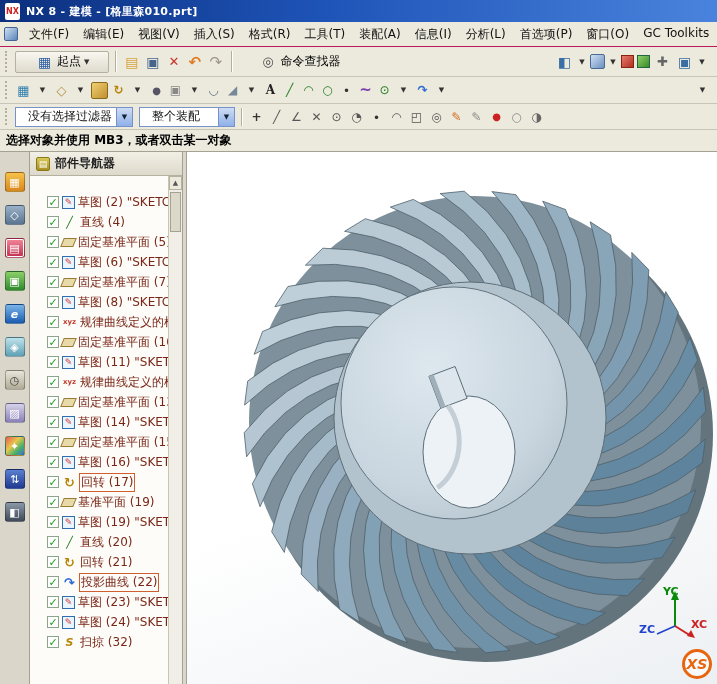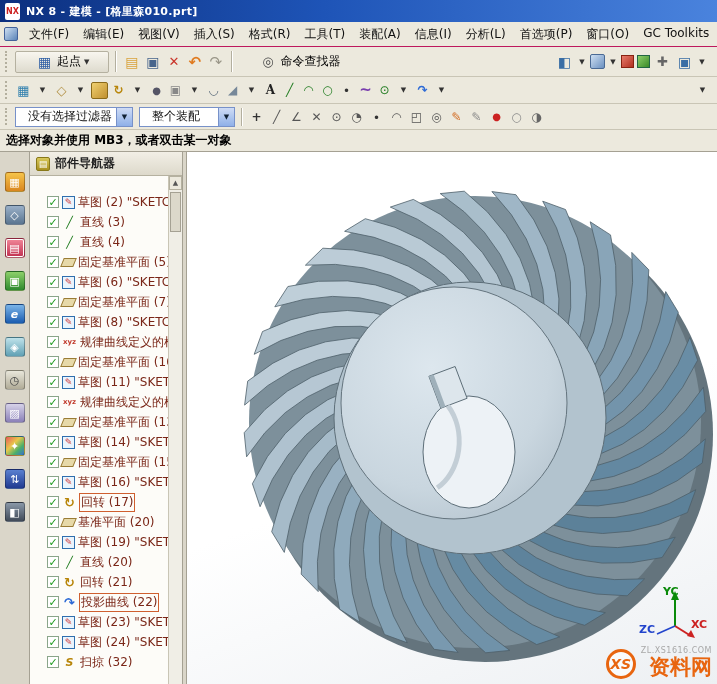--- a/index.html
+++ b/index.html
@@ -310,25 +310,20 @@
       </div>
       <div class="pn-body" data-name="part-navigator-body">
         <div class="pn-tree" data-name="part-navigator-tree">
 
             <div class="pn-row" data-name="feature-row">
               <span class="chk checked" data-name="feature-checkbox"></span>
               <span class="fi sketch-feature-icon" data-name="sketch-feature-icon"></span>
               <span class="lbl" data-name="feature-label">草图 (2) "SKETCH_</span>
             </div>
 
-            <div class="pn-row" data-name="feature-row">
-              <span class="chk checked" data-name="feature-checkbox"></span>
-              <span class="fi line-feature-icon" data-name="line-feature-icon"></span>
-              <span class="lbl" data-name="feature-label">直线 (3)</span>
-            </div>
 
             <div class="pn-row" data-name="feature-row">
               <span class="chk checked" data-name="feature-checkbox"></span>
               <span class="fi line-feature-icon" data-name="line-feature-icon"></span>
               <span class="lbl" data-name="feature-label">直线 (4)</span>
             </div>
 
             <div class="pn-row" data-name="feature-row">
               <span class="chk checked" data-name="feature-checkbox"></span>
               <span class="fi datum-plane-feature-icon" data-name="datum-plane-feature-icon"></span>
@@ -403,21 +398,21 @@
 
             <div class="pn-row" data-name="feature-row">
               <span class="chk checked" data-name="feature-checkbox"></span>
               <span class="fi revolve-feature-icon" data-name="revolve-feature-icon"></span>
               <span class="lbl selected" data-name="feature-label">回转 (17)</span>
             </div>
 
             <div class="pn-row" data-name="feature-row">
               <span class="chk checked" data-name="feature-checkbox"></span>
               <span class="fi datum-plane-feature-icon" data-name="datum-plane-feature-icon"></span>
-              <span class="lbl" data-name="feature-label">基准平面 (20)</span>
+              <span class="lbl" data-name="feature-label">基准平面 (19)</span>
             </div>
 
             <div class="pn-row" data-name="feature-row">
               <span class="chk checked" data-name="feature-checkbox"></span>
               <span class="fi sketch-feature-icon" data-name="sketch-feature-icon"></span>
               <span class="lbl" data-name="feature-label">草图 (19) "SKETC</span>
             </div>
 
             <div class="pn-row" data-name="feature-row">
               <span class="chk checked" data-name="feature-checkbox"></span>
@@ -519,20 +514,16 @@
         <line x1="38" y1="42" x2="54" y2="52" stroke="#cc2222" stroke-width="2"></line>
         <polygon points="58,54 50,52 54,46" fill="#cc2222"></polygon>
         <line x1="38" y1="42" x2="20" y2="50" stroke="#2244cc" stroke-width="1.5"></line>
         <text x="26" y="11" fill="#0a8a0a" data-name="yc-axis-label">YC</text>
         <text x="54" y="44" fill="#cc2222" data-name="xc-axis-label">XC</text>
         <text x="2" y="49" fill="#2244cc" data-name="zc-axis-label">ZC</text>
       </svg>
 
       <div class="watermark" data-name="watermark">
         <span class="wm-logo" data-name="watermark-logo">XS</span>
-        <span class="wm-col">
-          <span class="wm-url" data-name="watermark-url">ZL.XS1616.COM</span>
-          <span class="wm-name" data-name="watermark-site-name">资料网</span>
-        </span>
       </div>
     </div>
   </div>
 </div>
 
 </body></html>

